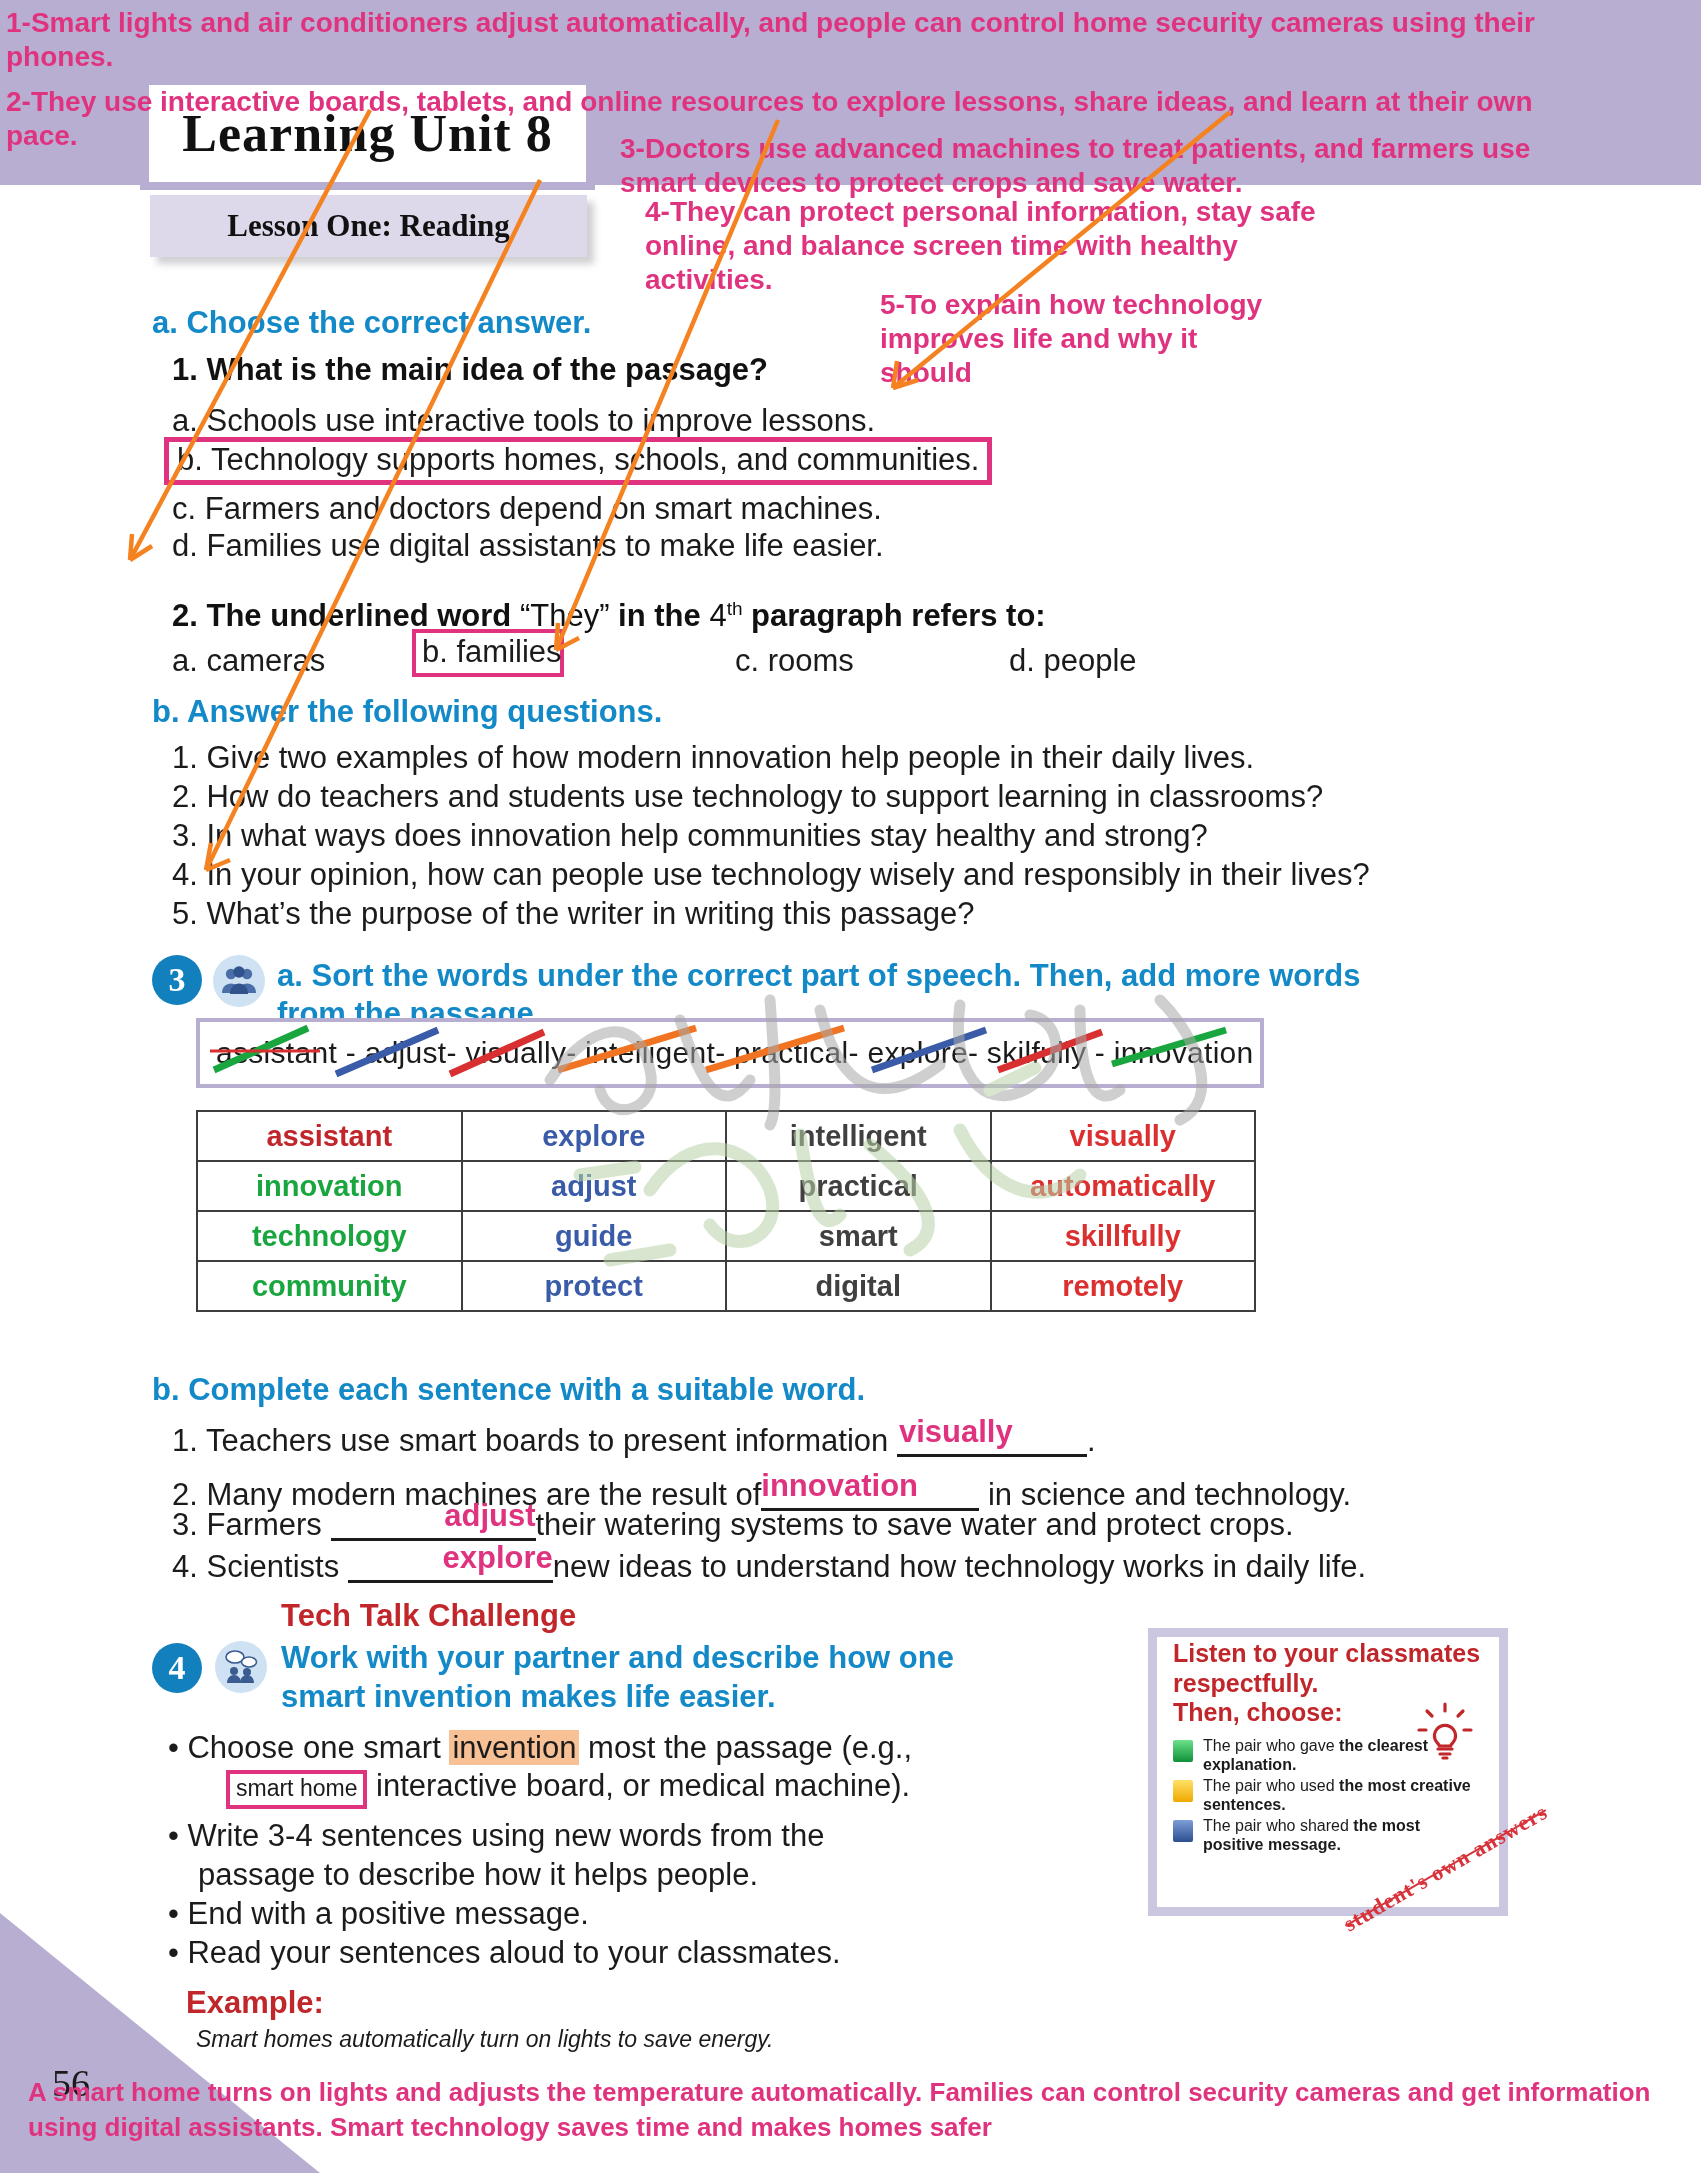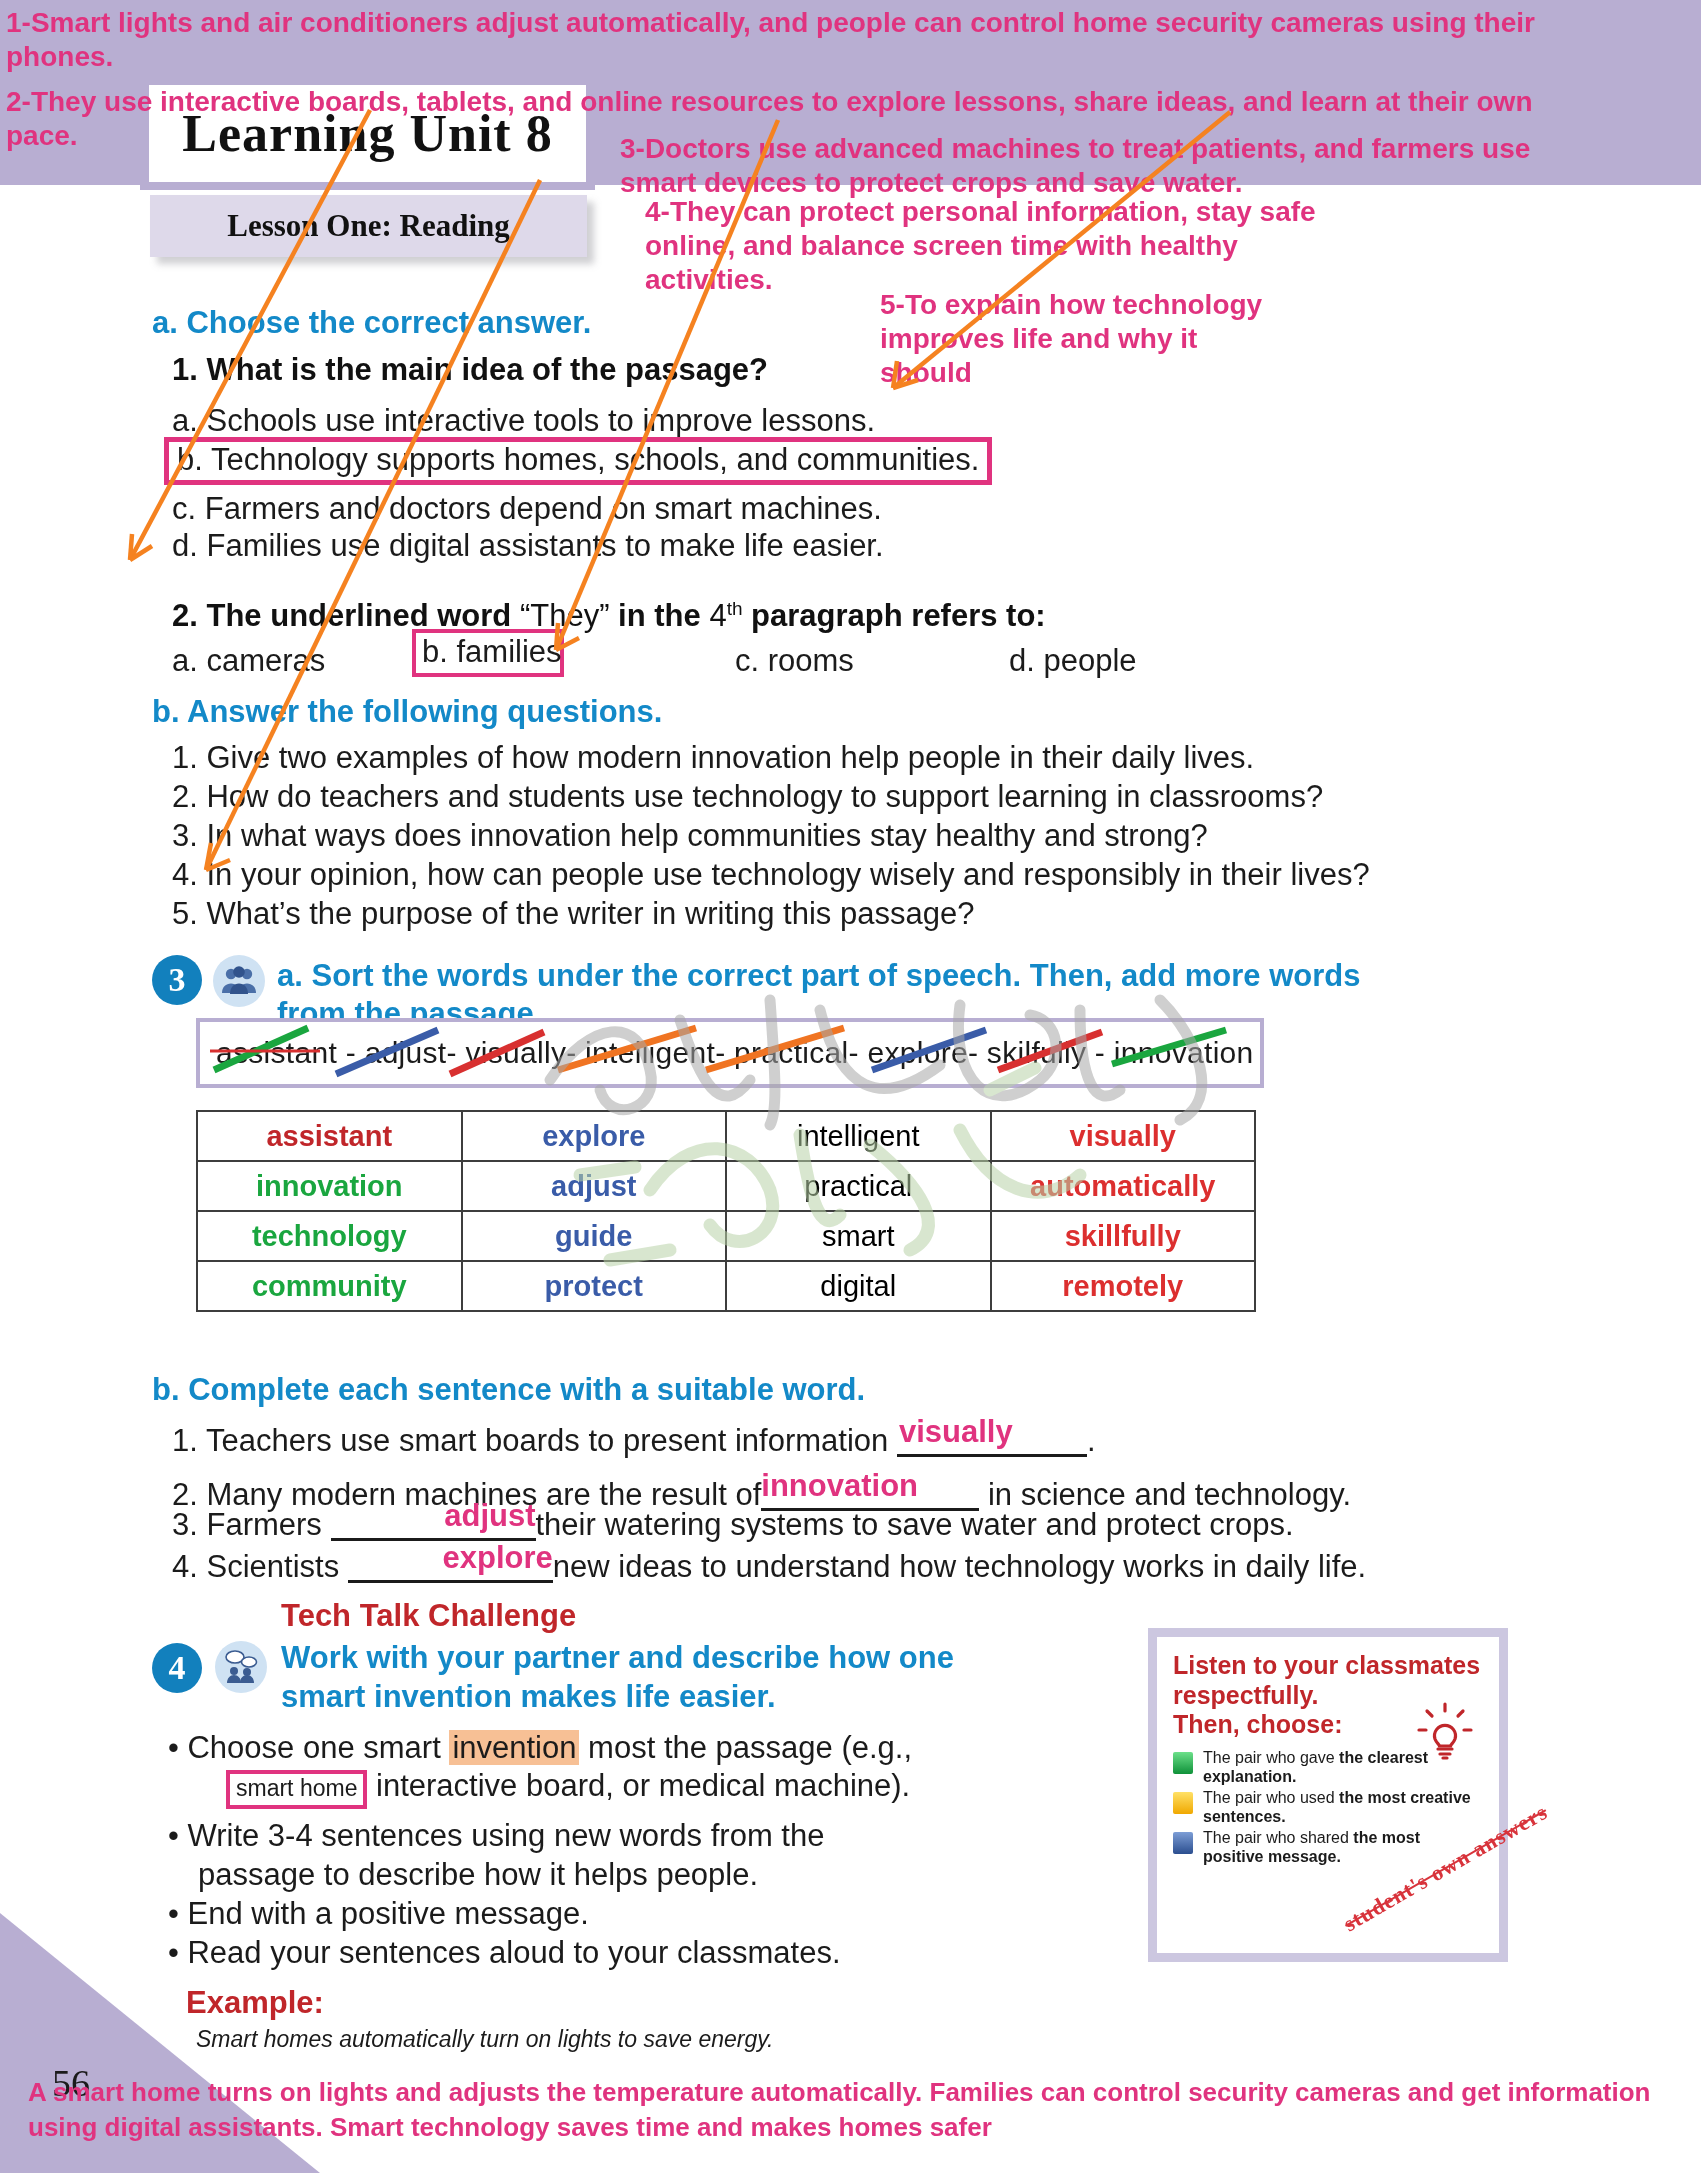--- a/index.html
+++ b/index.html
@@ -45,30 +45,30 @@
 
   
   table.pos{position:absolute;left:196px;top:1110px;width:1060px;border-collapse:collapse;
             table-layout:fixed;}
   table.pos th,table.pos td{border:2px solid #3d3d3d;height:46px;text-align:center;font-size:29px;}
   table.pos th{background:#ded9ea;color:#111;font-weight:bold;font-size:28px;}
   table.pos th .sw{display:inline-block;width:22px;height:26px;vertical-align:-4px;margin-right:4px;border-radius:2px;}
   .c-noun{color:#1aa63f;font-weight:bold;}
   .c-noun1{color:#c0262a;font-weight:bold;}
   .c-verb{color:#3a5ca8;font-weight:bold;}
-  .c-adj{color:#000000;font-weight:normal;}
+  .c-adj{color:#404040;font-weight:bold;}
   .c-adv{color:#dc2f2f;font-weight:bold;}
 
   
   .blank{display:inline-block;border-bottom:3px solid #1b1b1b;height:34px;vertical-align:-6px;}
   .ans{color:#e0337f;font-weight:bold;font-size:31px;}
 
   
-  .sidebox{position:absolute;left:1148px;top:1628px;width:360px;height:334px;
-           border:9px solid #ccc7e0;background:#fff;box-sizing:border-box;padding:14px 16px;}
+  .sidebox{position:absolute;left:1148px;top:1628px;width:360px;height:288px;
+           border:9px solid #ccc7e0;background:#fff;box-sizing:border-box;padding:2px 16px;}
   .sidebox .hdr{color:#c0262a;font-weight:bold;font-size:25px;line-height:1.18;}
   .sidebox li{list-style:none;font-size:16px;color:#1b1b1b;line-height:1.2;margin:2px 0 2px 0;
               position:relative;padding-left:30px;}
   .sidebox li .sq{position:absolute;left:0;top:4px;width:20px;height:22px;border-radius:2px;}
   .bulb{position:absolute;right:22px;top:62px;}
   .stamp{position:absolute;left:1330px;top:1855px;color:#d8333b;font-weight:bold;font-size:22px;
          transform:rotate(-30deg);text-decoration:line-through;
          font-family:"Liberation Serif",serif;letter-spacing:1px;}
 
   

